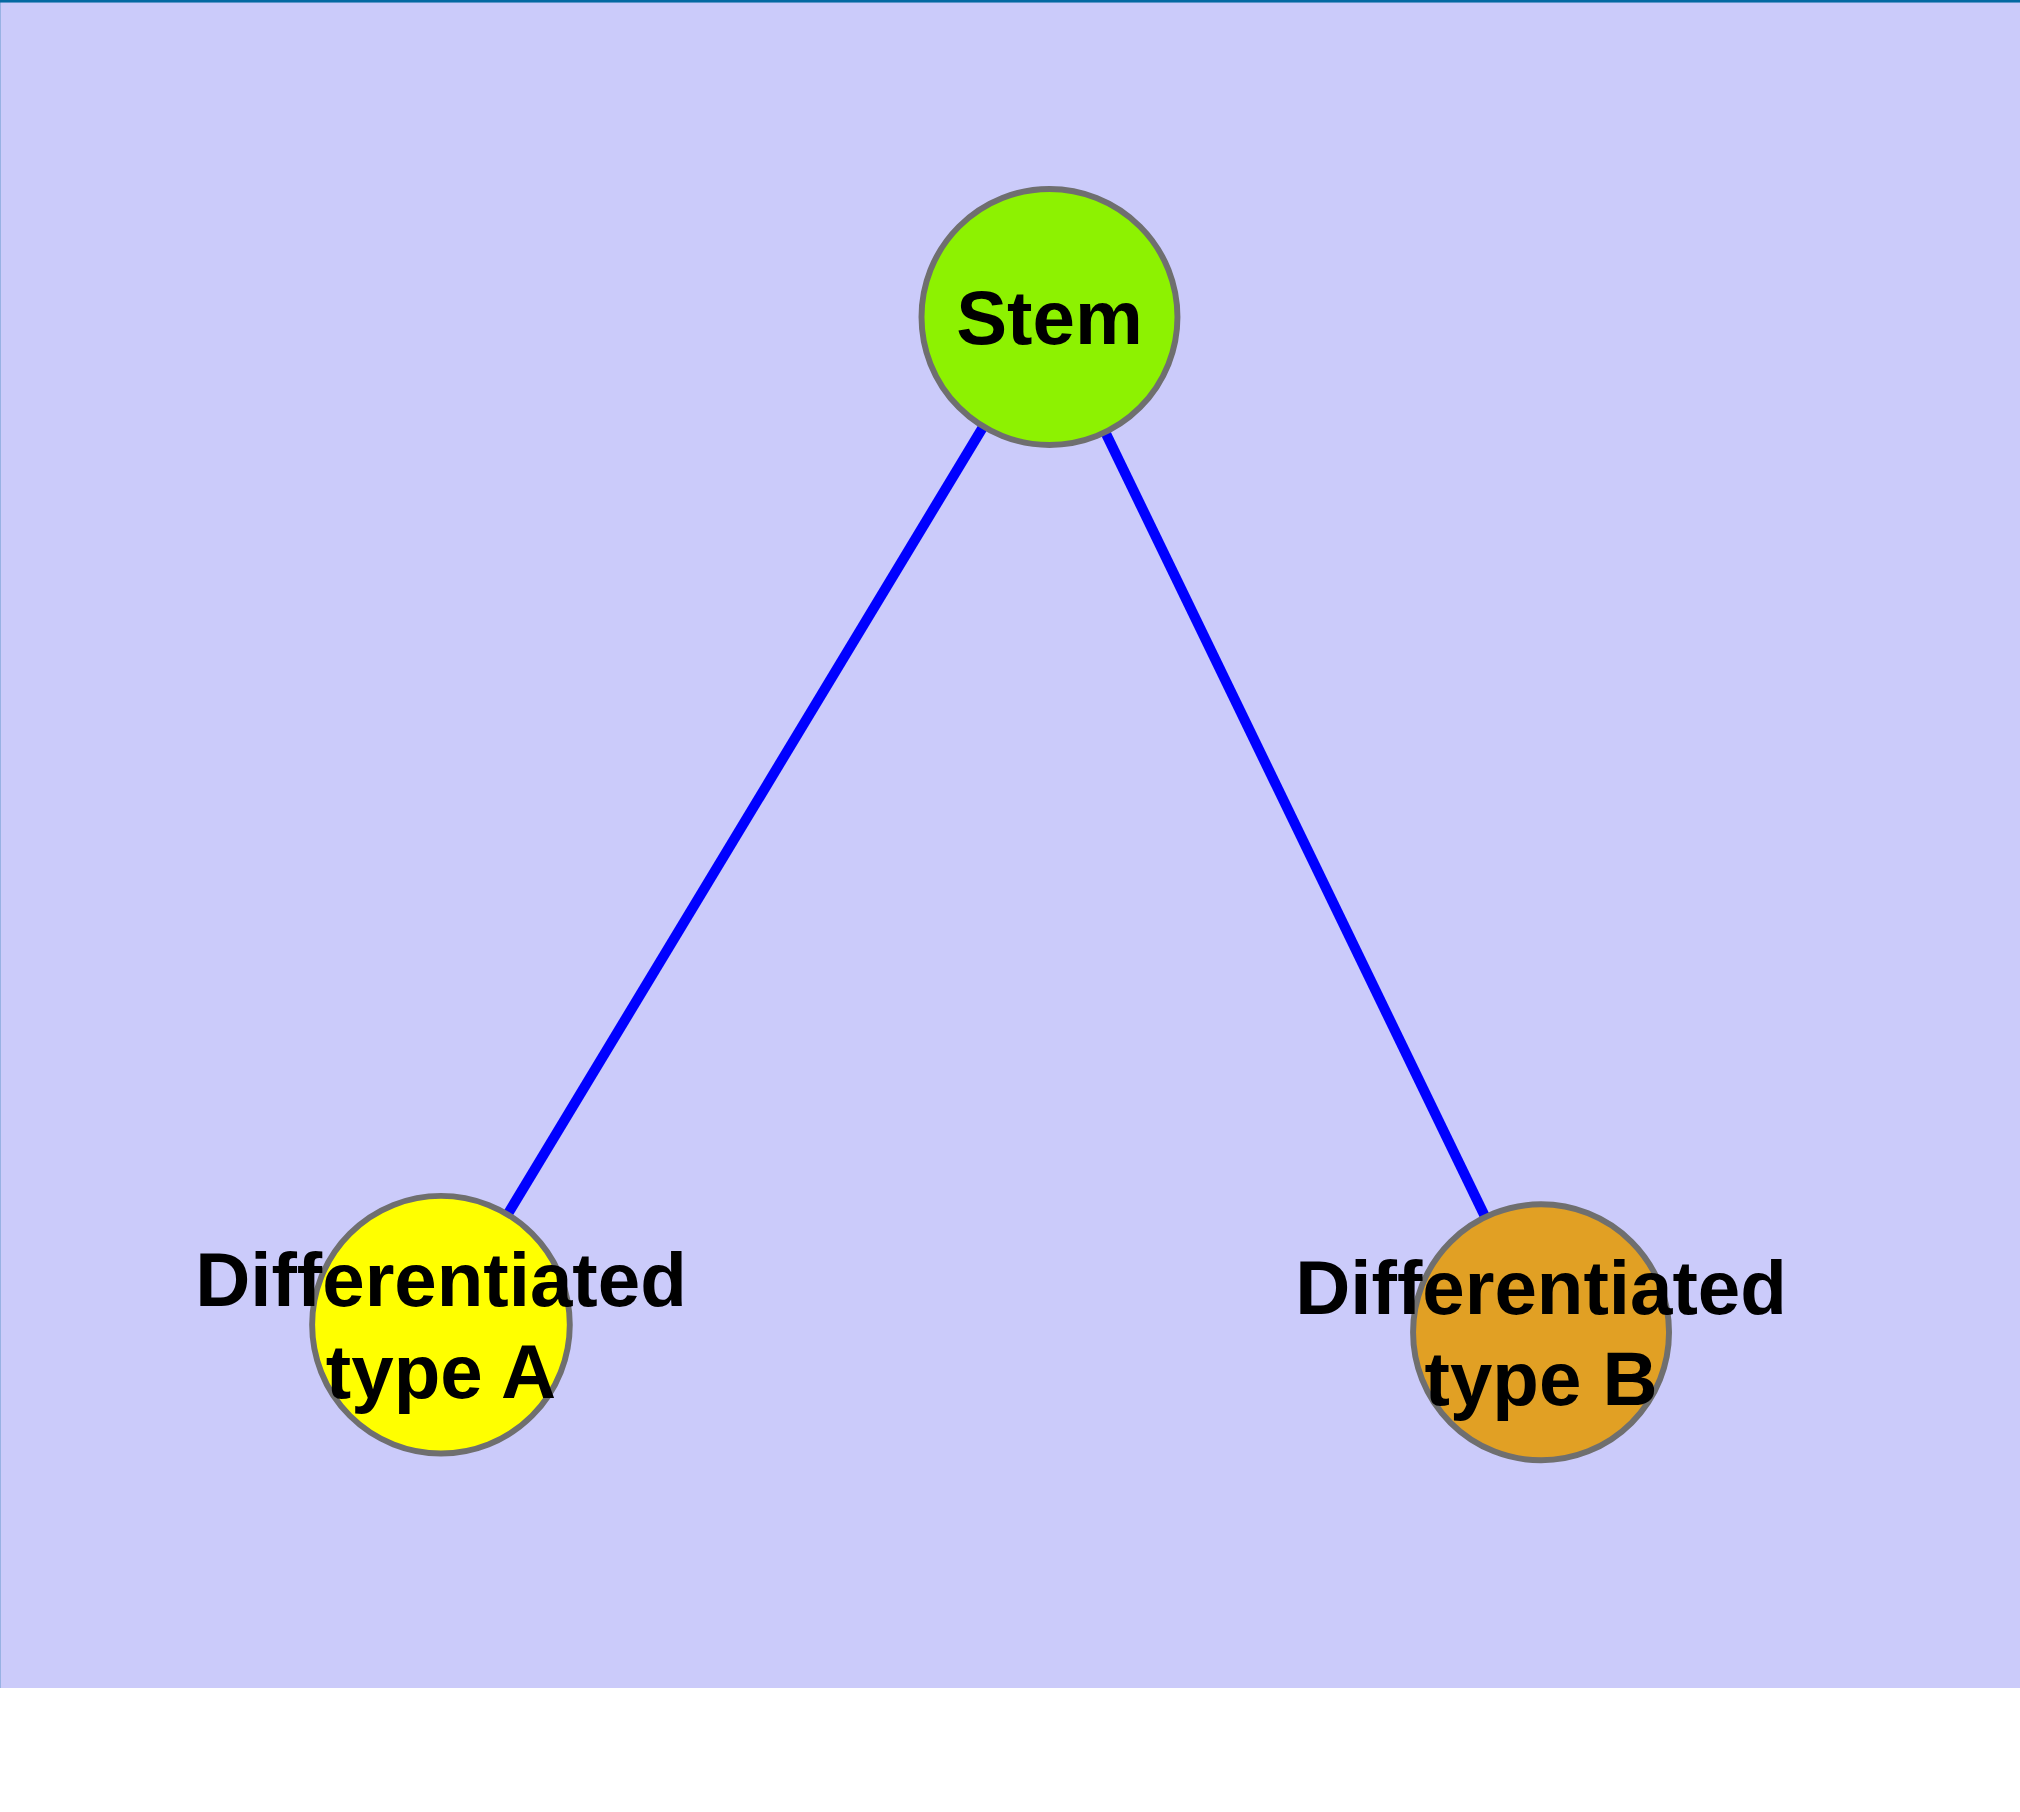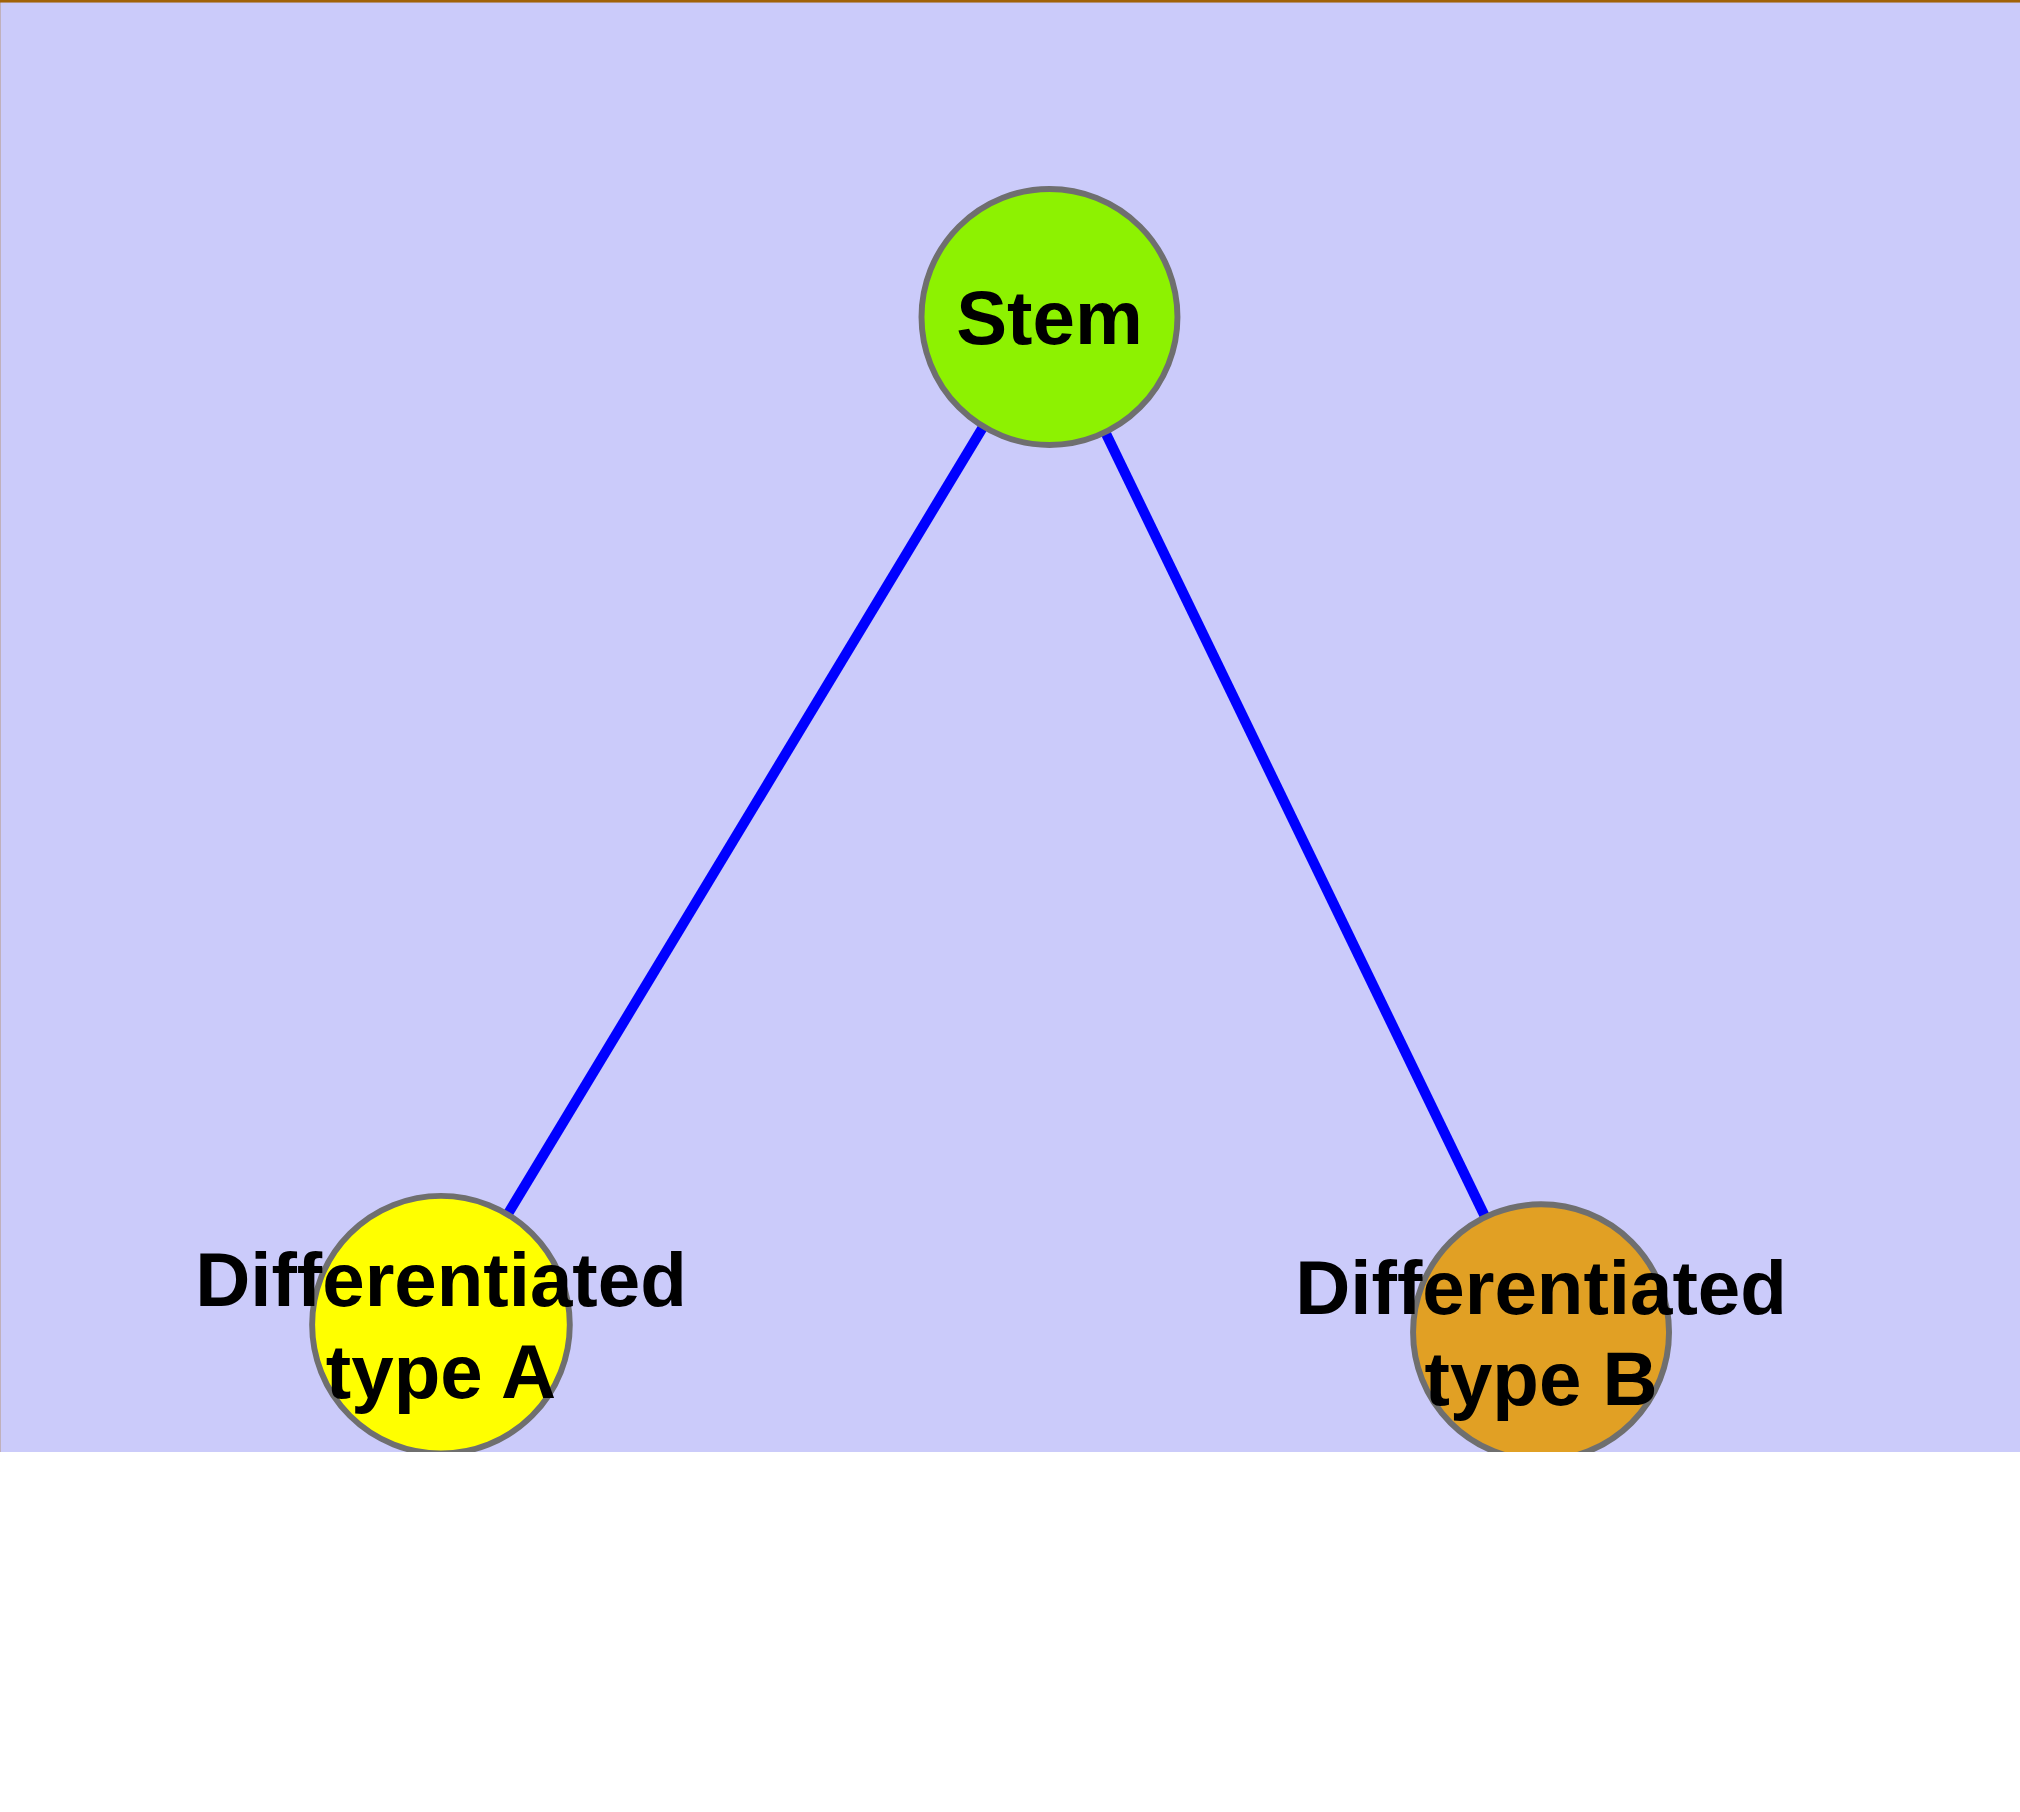--- a/index.html
+++ b/index.html
@@ -4,22 +4,22 @@
 <style>
   html, body {
     margin: 0;
     padding: 0;
     background: #ffffff;
     font-family: "Liberation Sans", "DejaVu Sans", sans-serif;
   }
   .stage {
     position: relative;
     width: 2021px;
-    height: 1452px;
-    background: #a16207;
+    height: 1688px;
+    background: #0369a1;
     overflow: hidden;
   }
   svg { display: block; }
   .node-label {
     font-family: "Liberation Sans", "DejaVu Sans", sans-serif;
     font-weight: 700;
   }
 </style>
 </head>
 <body>

